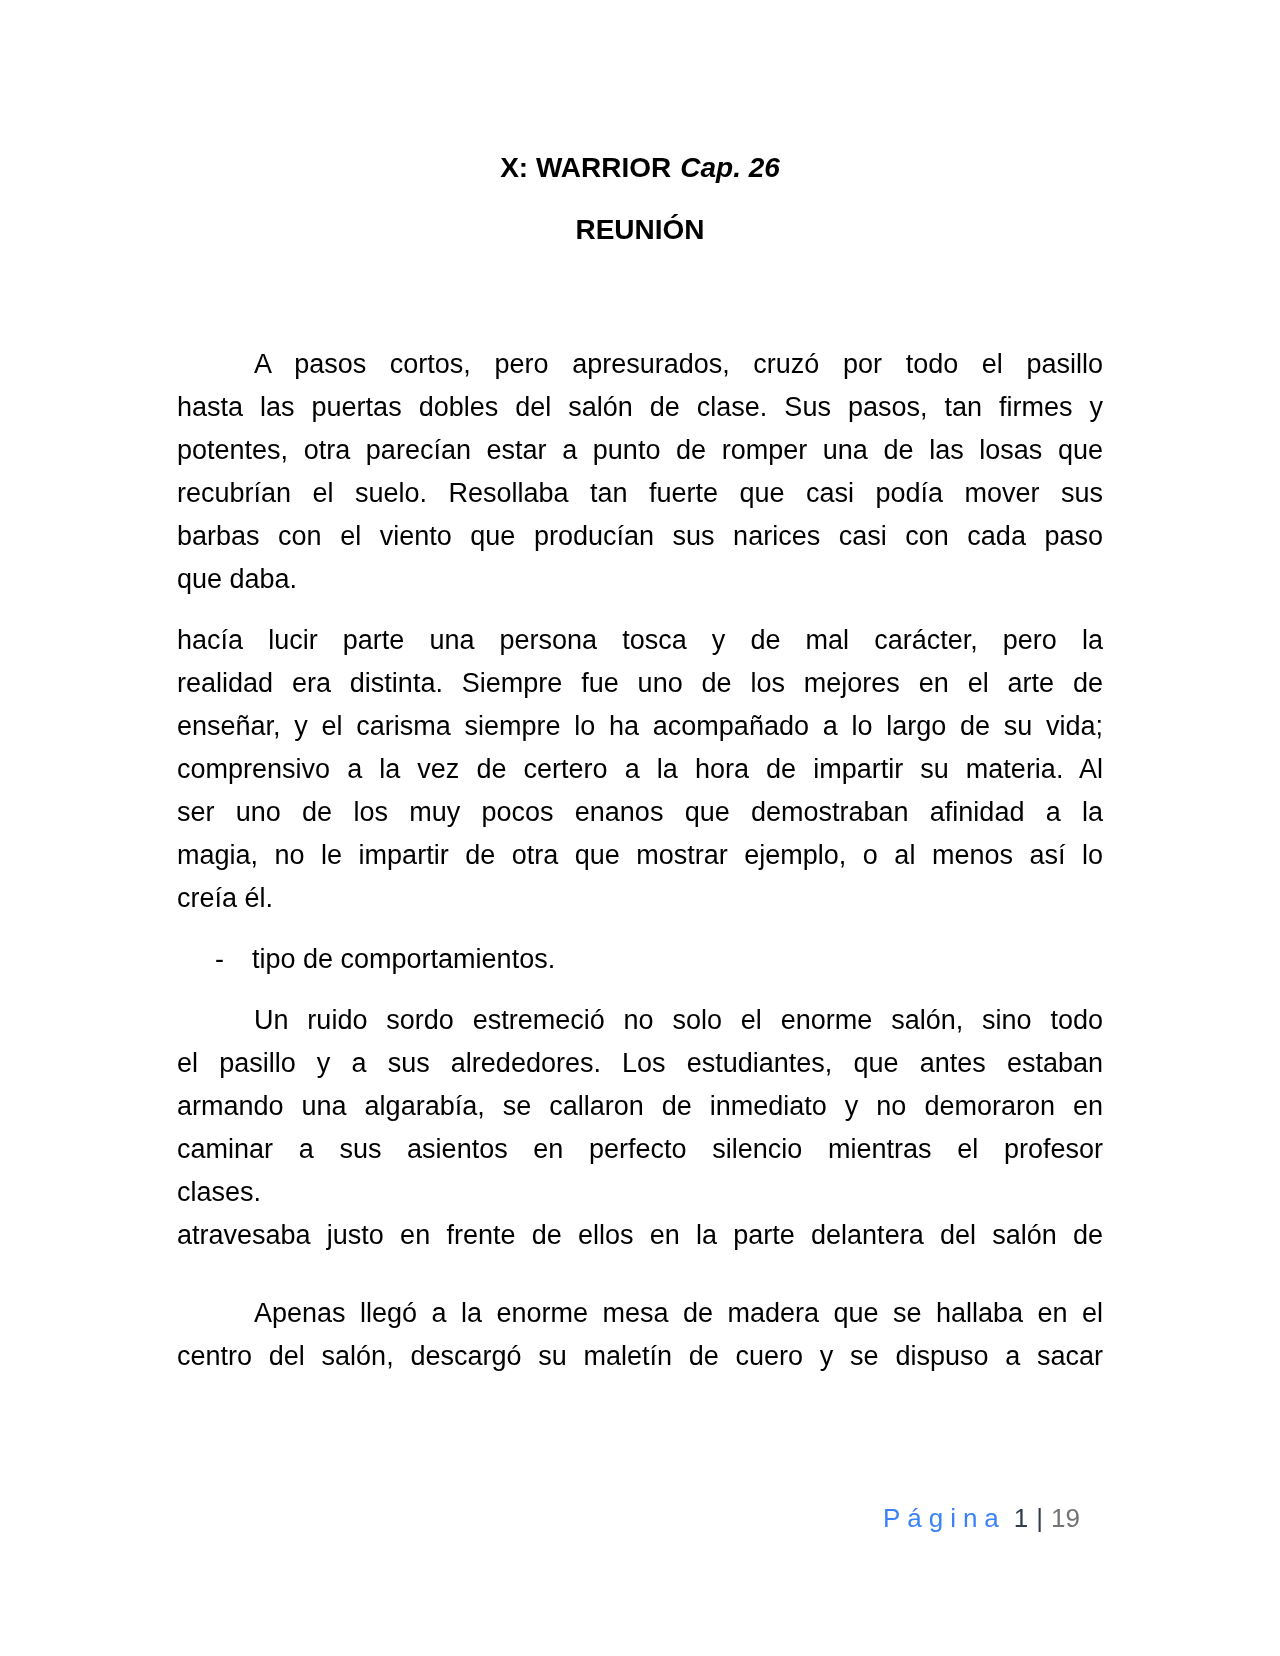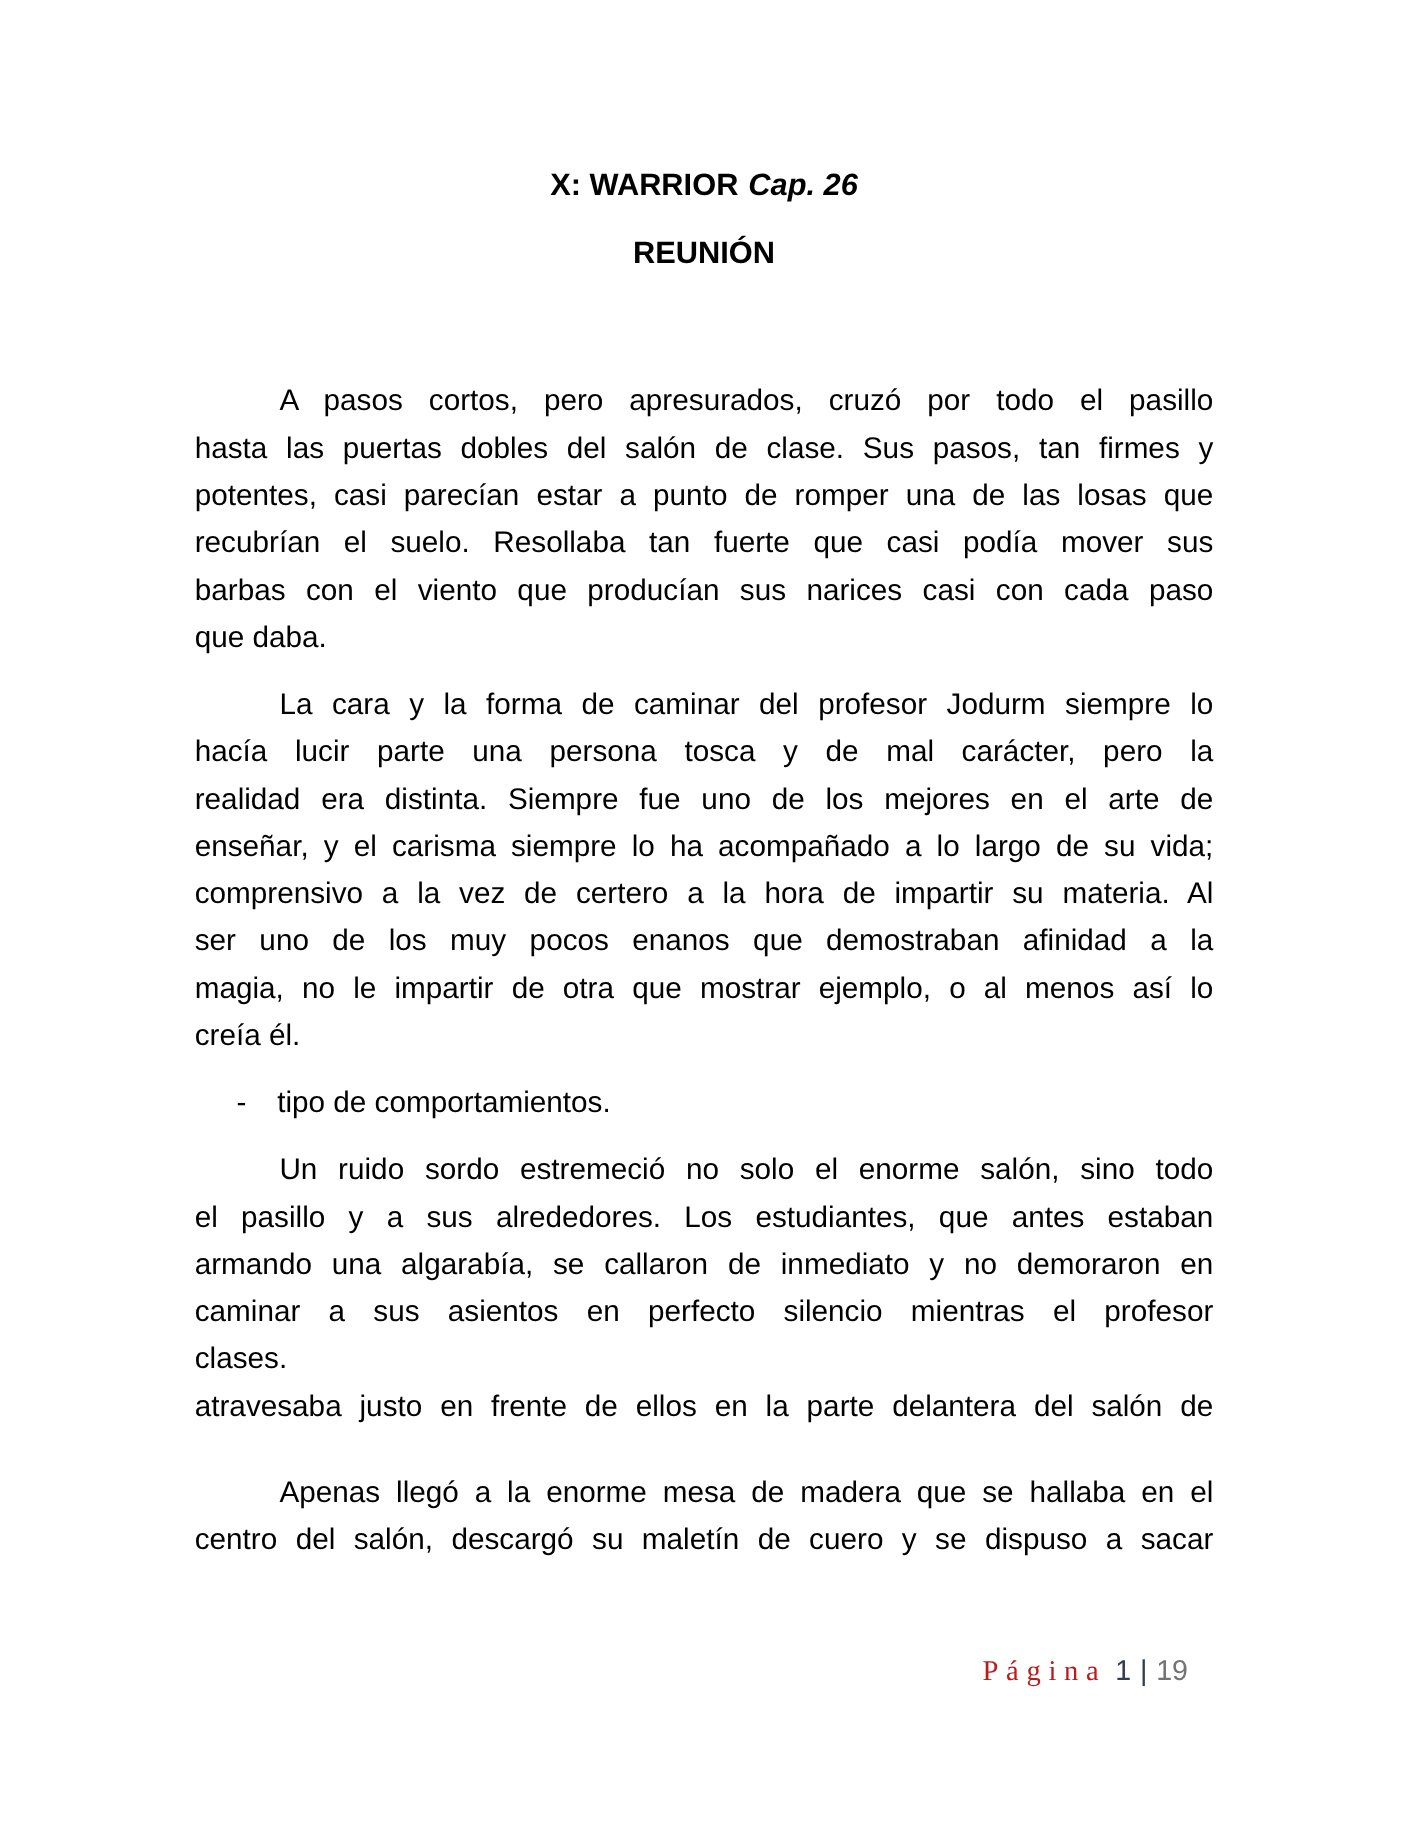--- a/index.html
+++ b/index.html
@@ -79,27 +79,26 @@
 <div class="page" style="background: rgb(255, 255, 255); color: rgb(0, 0, 0);">
   <div class="content">
     <div class="doc-title">
       <span>X: WARRIOR</span><span class="chapter">Cap. 26</span>
     </div>
     <div class="doc-subtitle">REUNIÓN</div>
     <div class="body-text">
         <div class="para indented">
           <div class="line first-indent">A pasos cortos, pero apresurados, cruzó por todo el pasillo</div>
           <div class="line">hasta las puertas dobles del salón de clase. Sus pasos, tan firmes y</div>
-          <div class="line">potentes, casi parecían estar a punto de romper una de las losas que</div>
+          <div class="line">potentes, otra parecían estar a punto de romper una de las losas que</div>
           <div class="line">recubrían el suelo. Resollaba tan fuerte que casi podía mover sus</div>
           <div class="line">barbas con el viento que producían sus narices casi con cada paso</div>
           <div class="line last">que daba.</div>
         </div>
         <div class="para indented">
-          <div class="line first-indent">La cara y la forma de caminar del profesor Jodurm siempre lo</div>
           <div class="line">hacía lucir parte una persona tosca y de mal carácter, pero la</div>
           <div class="line">realidad era distinta. Siempre fue uno de los mejores en el arte de</div>
           <div class="line">enseñar, y el carisma siempre lo ha acompañado a lo largo de su vida;</div>
           <div class="line">comprensivo a la vez de certero a la hora de impartir su materia. Al</div>
           <div class="line">ser uno de los muy pocos enanos que demostraban afinidad a la</div>
           <div class="line">magia, no le impartir de otra que mostrar ejemplo, o al menos así lo</div>
           <div class="line last">creía él.</div>
         </div>
         <div class="para list">
           <div class="line last">tipo de comportamientos.</div>
@@ -113,15 +112,15 @@
           <div class="line last">clases.</div>
           <div class="line">atravesaba justo en frente de ellos en la parte delantera del salón de</div>
         </div>
         <div class="para indented">
           <div class="line first-indent">Apenas llegó a la enorme mesa de madera que se hallaba en el</div>
           <div class="line">centro del salón, descargó su maletín de cuero y se dispuso a sacar</div>
         </div>
       </div>
   </div>
   <div class="footer">
-    <span class="footer-label" style="color: #b91c1c; font-family: Liberation Serif, serif;">Página</span><span class="footer-num" style="color: rgb(50, 62, 79);">1</span><span class="footer-sep footer-num" style="color: rgb(50, 62, 79);">|</span><span class="footer-num" style="color: #737373;">19</span>
+    <span class="footer-label" style="color: #3b82f6;">Página</span><span class="footer-num" style="color: rgb(50, 62, 79);">1</span><span class="footer-sep footer-num" style="color: rgb(50, 62, 79);">|</span><span class="footer-num" style="color: #737373;">19</span>
   </div>
 </div>
 
 </body></html>

